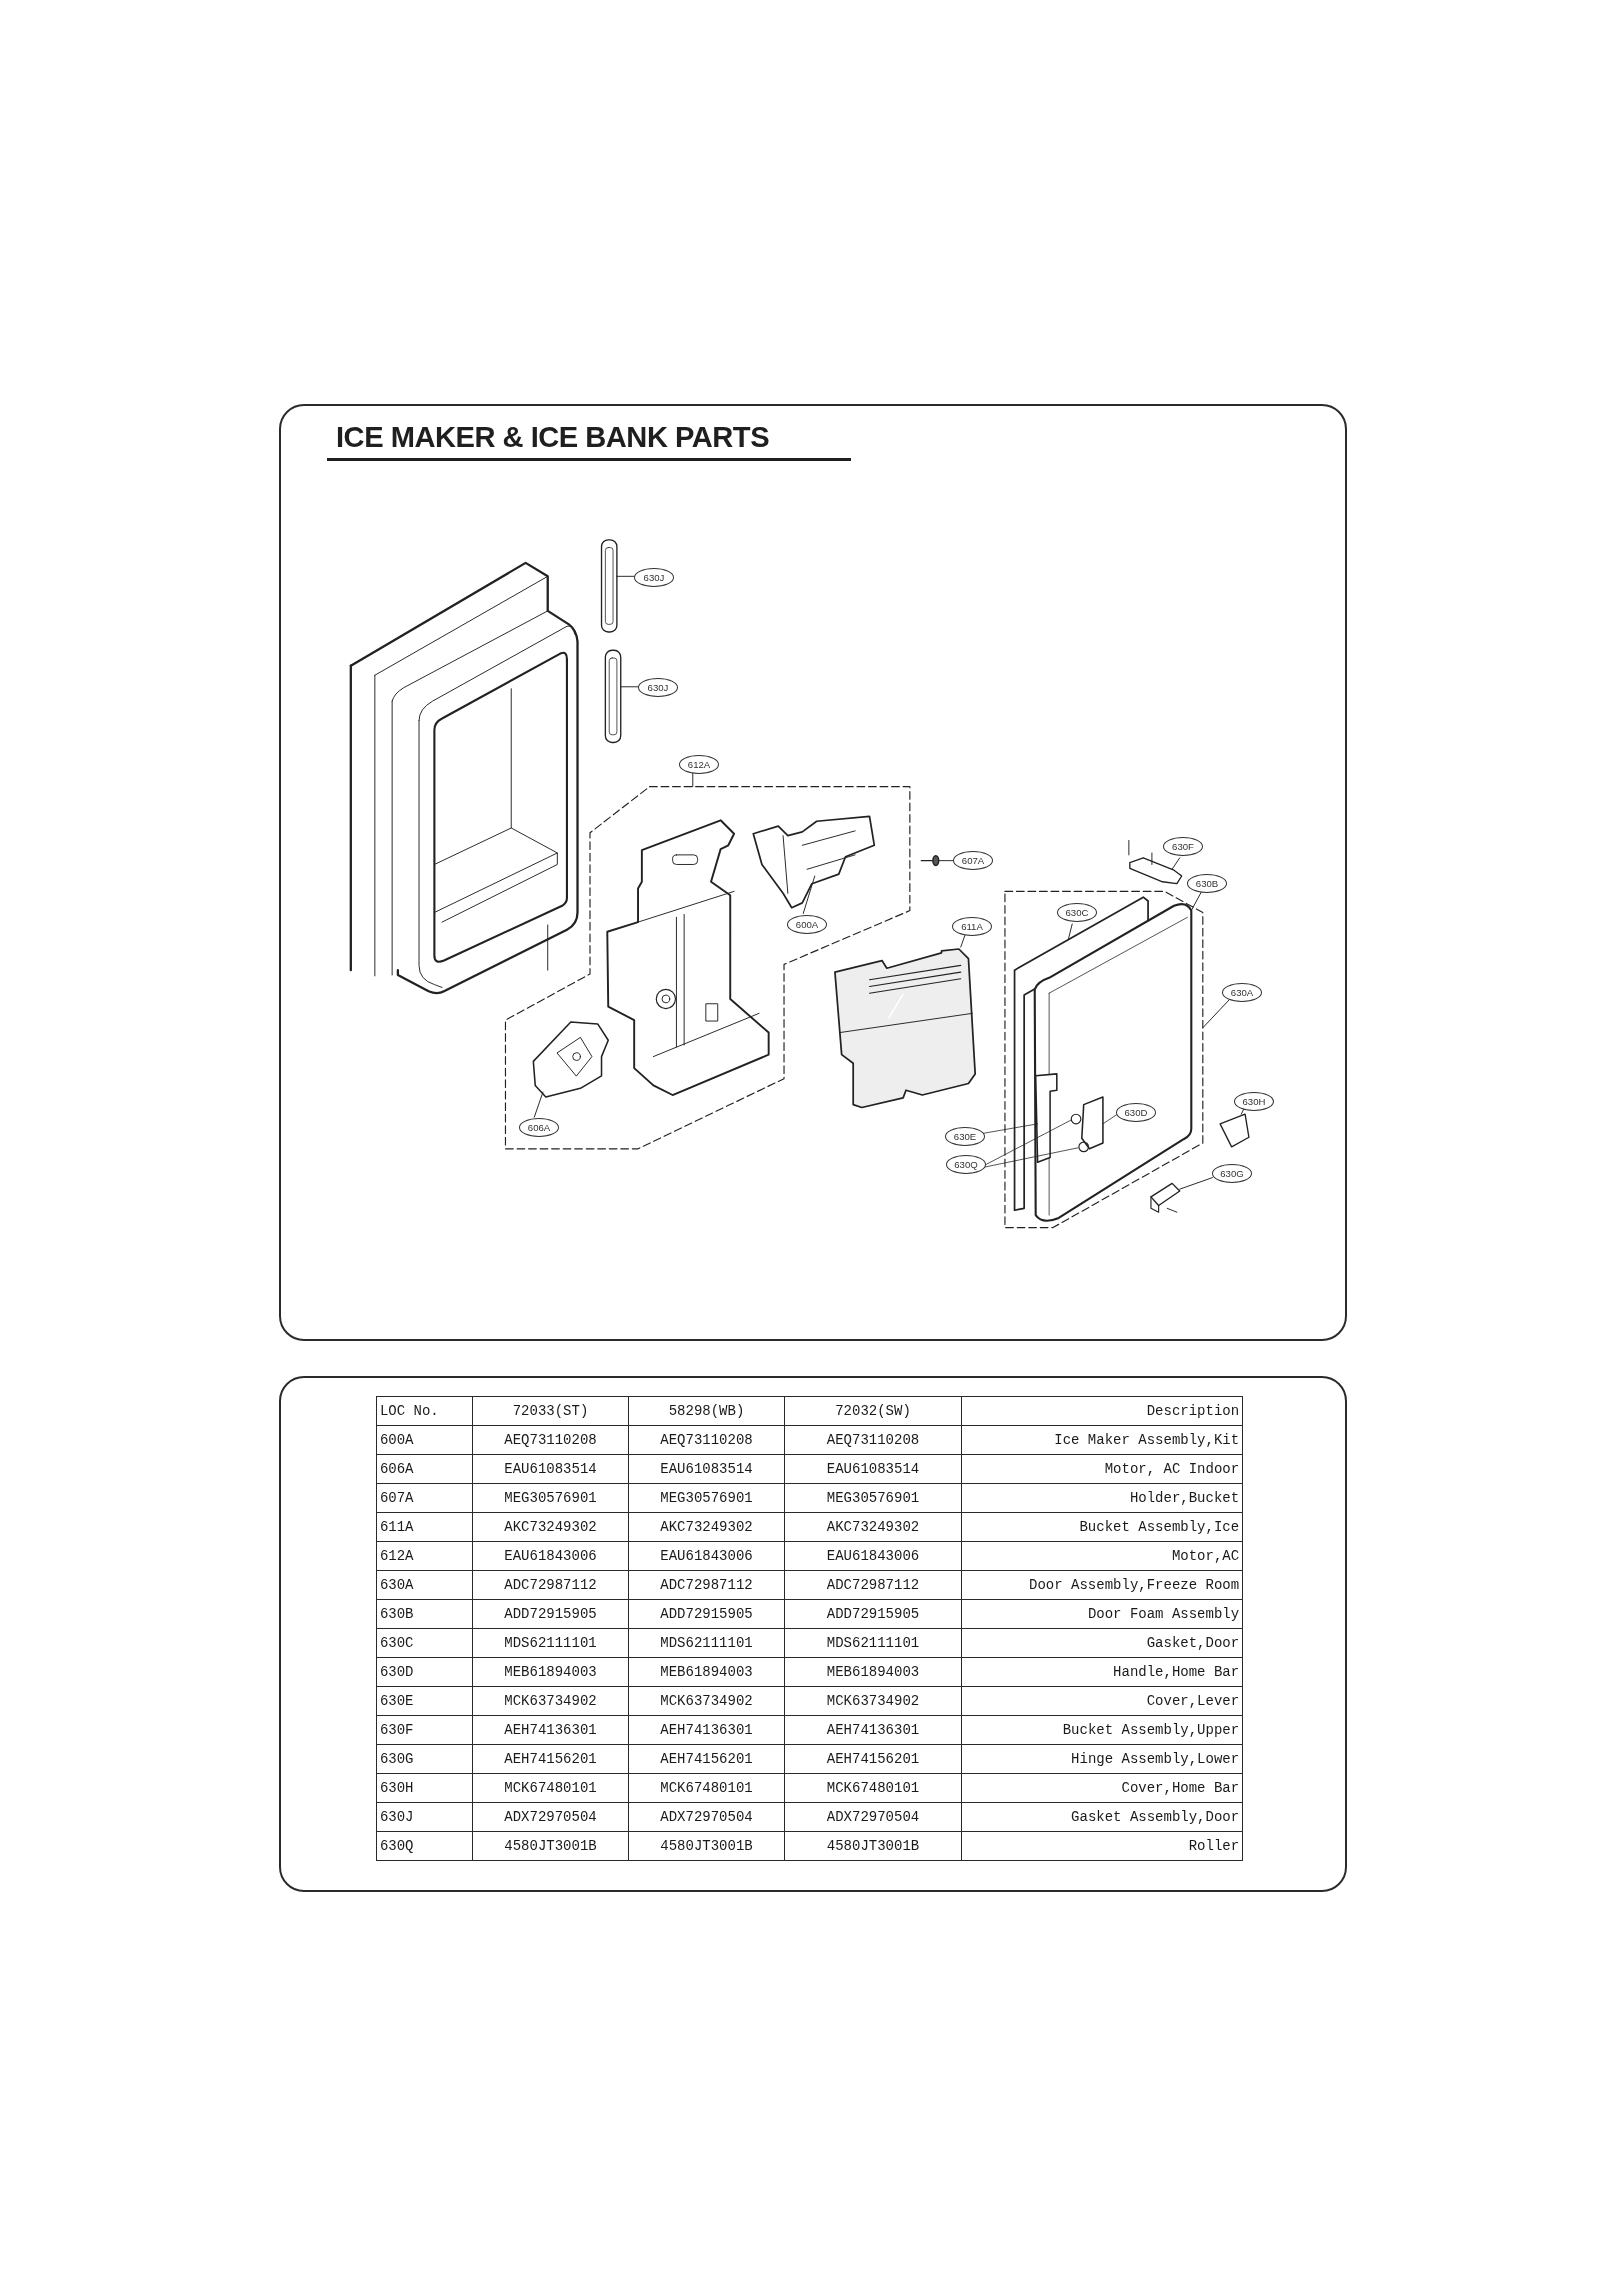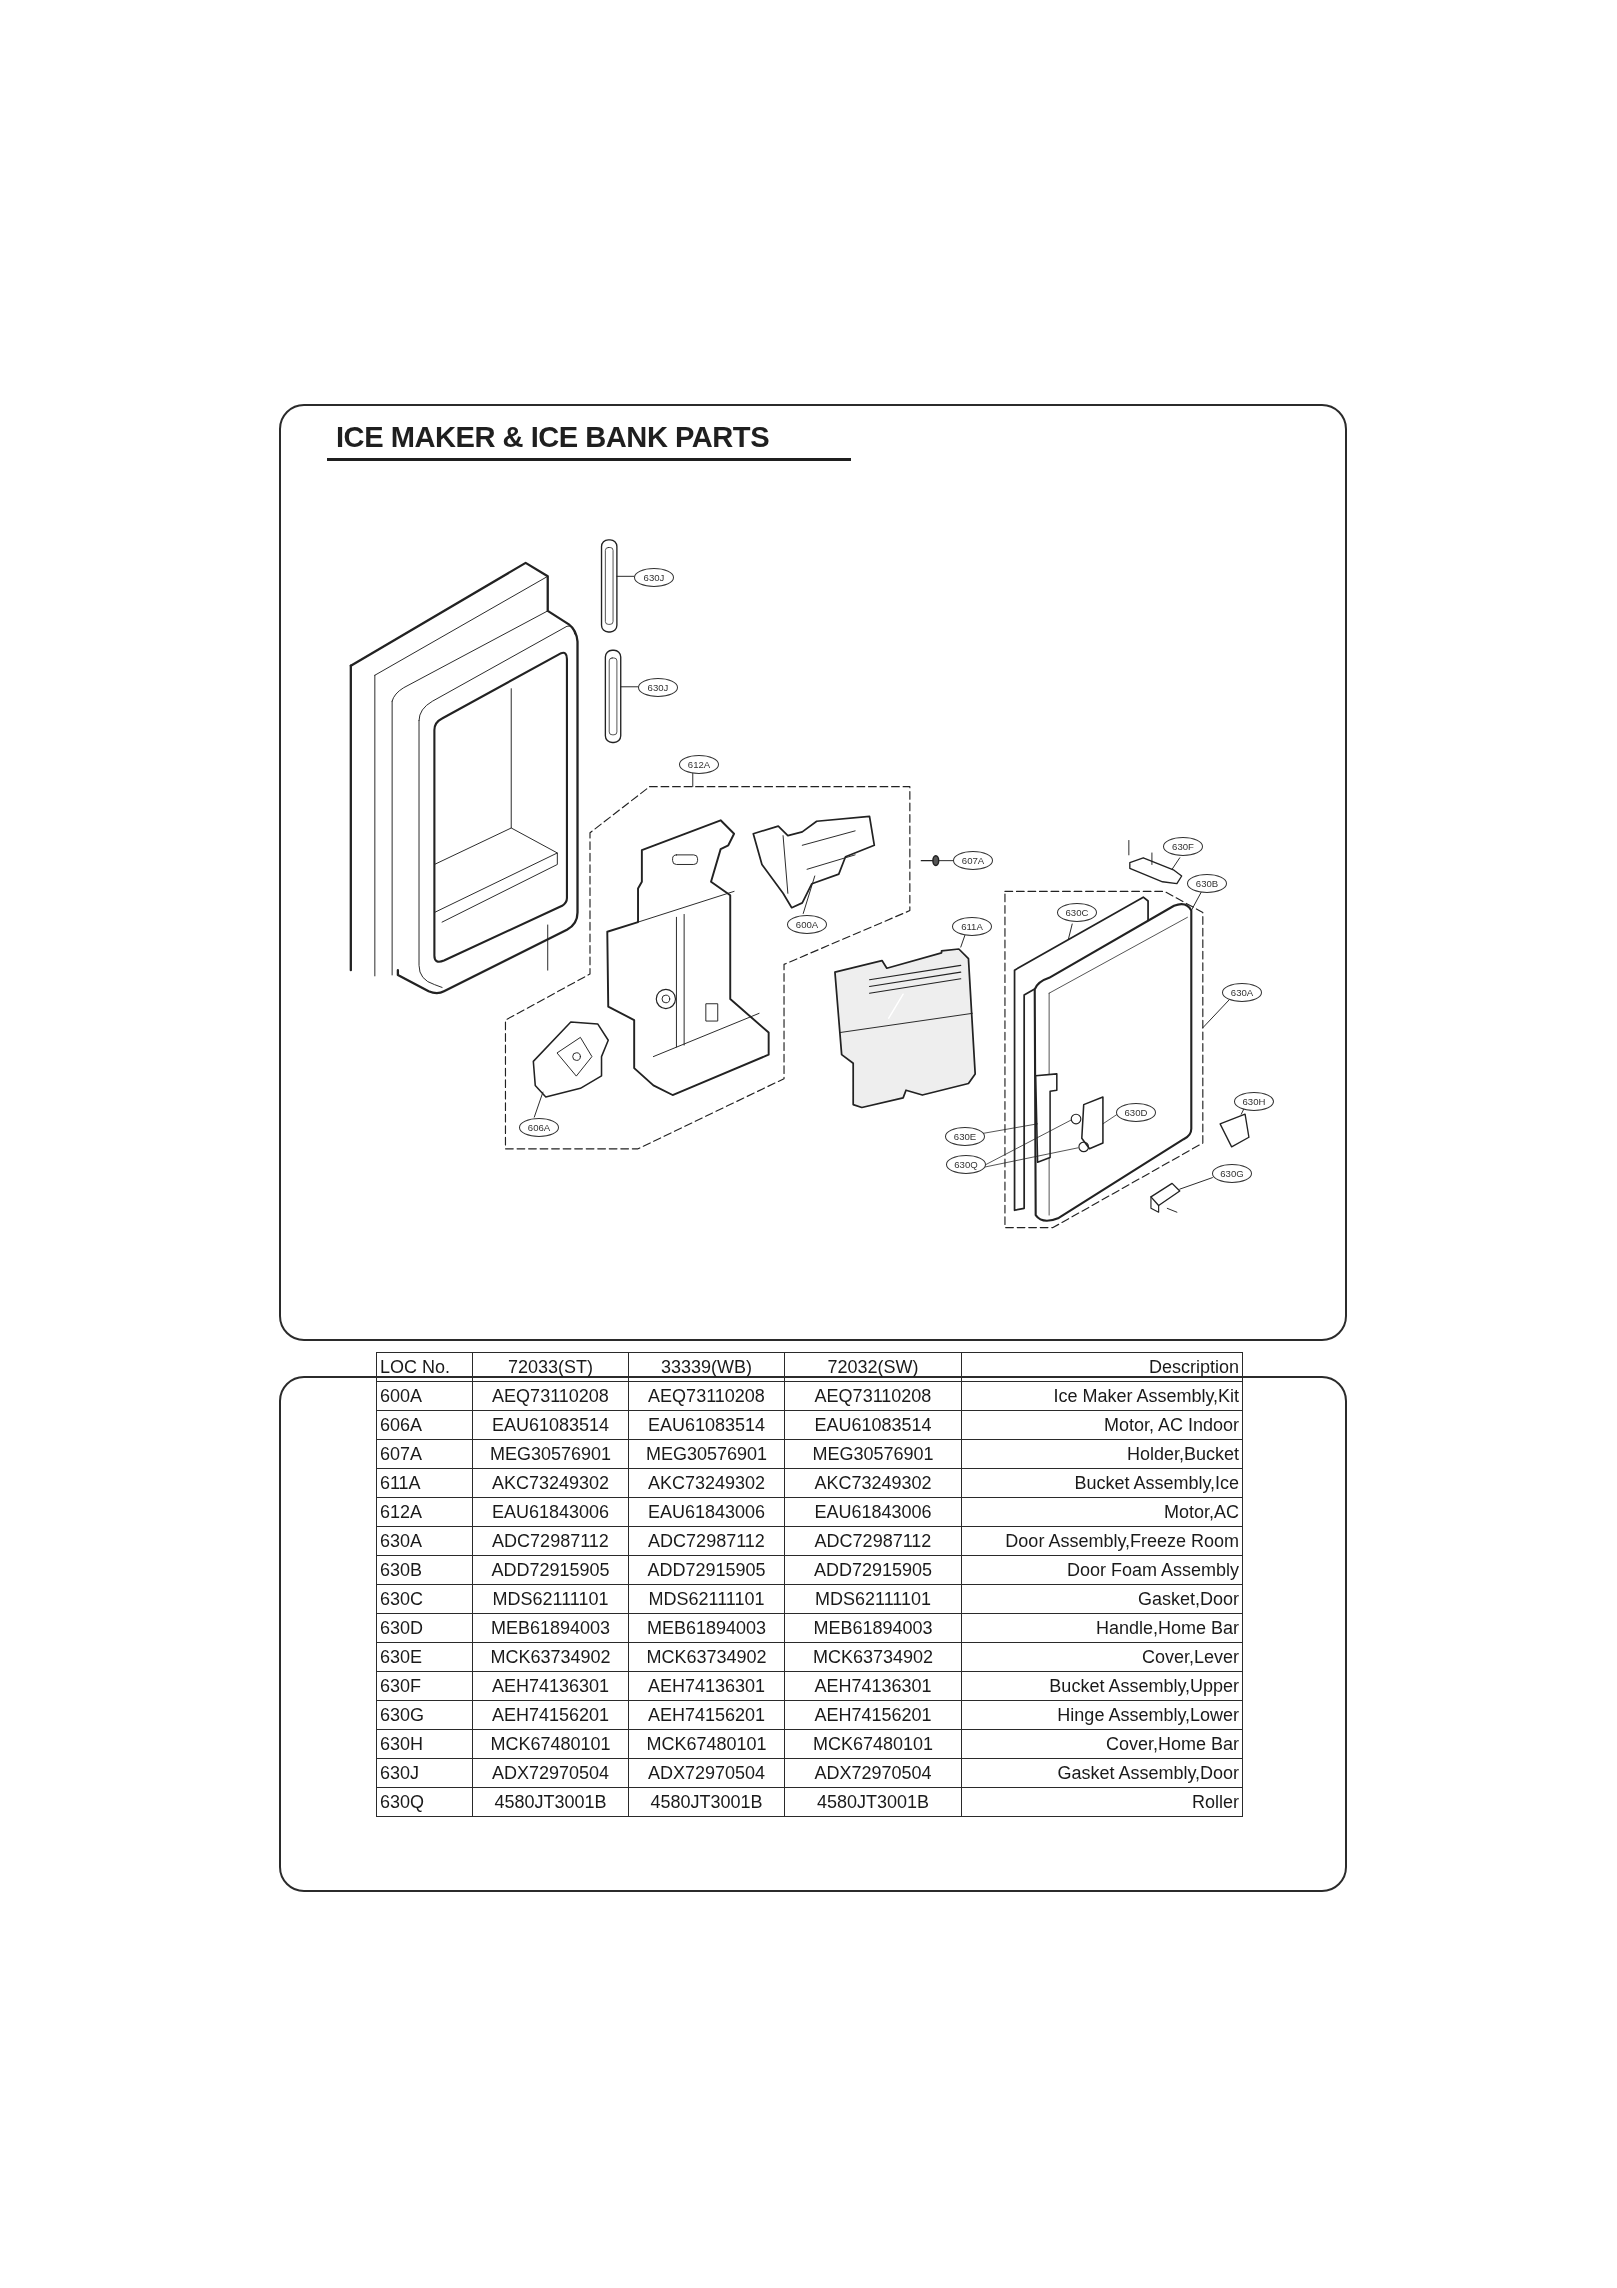--- a/index.html
+++ b/index.html
@@ -44,24 +44,24 @@
       font-size: 9.6px;
       line-height: 17.3px;
       text-align: center;
       color: #333;
       background: #fff;
       font-family: "Liberation Sans", sans-serif;
     }
 
     table.parts {
       position: absolute;
-      left: 376px; top: 1352px;
+      left: 376px; top: 1396px;
       border-collapse: collapse;
-      font-family: Liberation Sans, sans-serif;
-      font-size: 18px;
+      font-family: Liberation Mono, monospace;
+      font-size: 14px;
       color: #1a1a1a;
     }
     table.parts th, table.parts td {
       border: 1.9px solid #2a2a2a;
       height: 29px;
       padding: 0 2.9px;
       font-weight: normal;
       white-space: nowrap;
     }
     table.parts .c-loc { width: 96px; text-align: left; }
@@ -217,21 +217,21 @@
 <div class="callout" style="left:1212px; top:1164px;">630G</div>
 <div class="callout" style="left:519px; top:1118px;">606A</div>
 
 <div id="table-panel" class="panel"></div>
 
 <table class="parts">
   <thead>
     <tr>
       <th class="c-loc">LOC No.</th>
       <th class="c-pn">72033(ST)</th>
-      <th class="c-pn">33339(WB)</th>
+      <th class="c-pn">58298(WB)</th>
       <th class="c-pn3">72032(SW)</th>
       <th class="c-desc">Description</th>
     </tr>
   </thead>
   <tbody>
     <tr>
       <td class="c-loc">600A</td>
       <td class="c-pn">AEQ73110208</td>
       <td class="c-pn">AEQ73110208</td>
       <td class="c-pn3">AEQ73110208</td>

